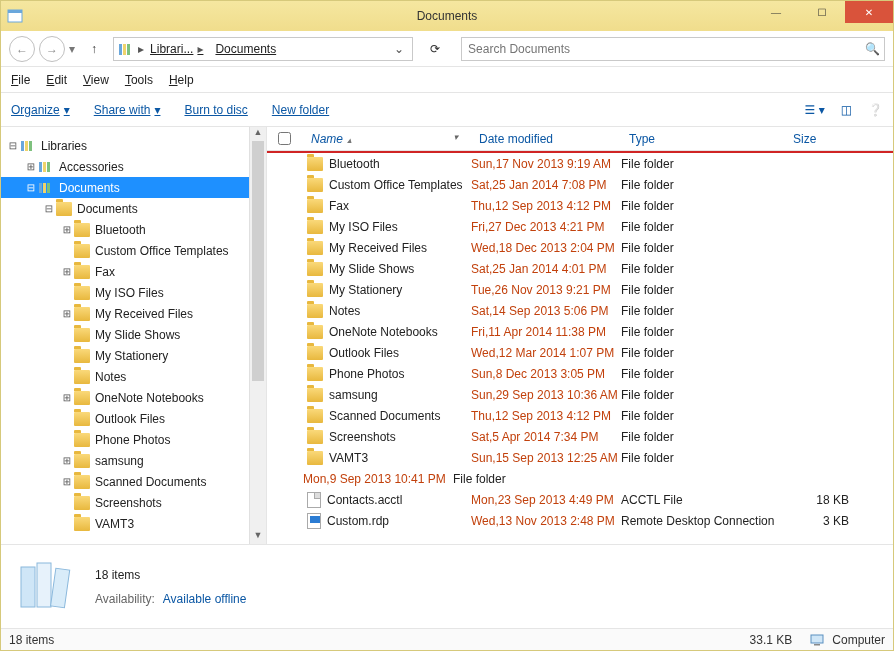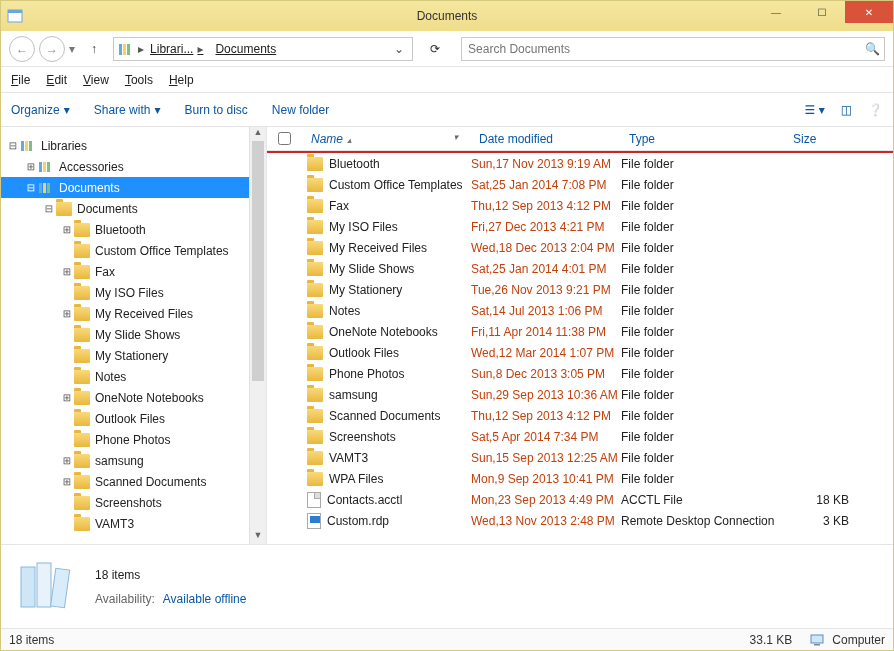--- a/index.html
+++ b/index.html
@@ -19,21 +19,21 @@
   .bc-chevron { color:#555; }
   .bc-dropdown { margin-left: auto; color:#555; padding:0 4px; }
   .refresh { width: 24px; height:24px; display:flex; align-items:center; justify-content:center; margin-left:6px; color:#333; }
   .search-box { flex: 1; height: 24px; border: 1px solid #c9c9c9; margin-left: 10px; position: relative; }
   .search-box input { width: 100%; height: 100%; border: none; padding: 0 24px 0 6px; font-size: 12px; color:#666; outline:none; }
   .search-box .search-icon { position: absolute; right: 4px; top: 50%; transform: translateY(-50%); color:#444; }
   .menubar { height: 26px; padding: 0 10px; display:flex; align-items:center; background:#fff; border-bottom:1px solid #e5e5e5; }
   .menubar .menu-item { margin-right: 16px; font-size:12px; color:#222; }
   .menubar .menu-item u { text-decoration: underline; }
   .toolbar { height: 34px; background:#fff; display:flex; align-items:center; padding: 0 10px; border-bottom:1px solid #e5e5e5; }
-  .toolbar .tb-btn { color:#0b57a4; margin-right: 24px; font-size:12px; display:flex; align-items:center; gap:4px; }
+  .toolbar .tb-btn { color:#0b57a4; margin-right: 24px; font-size:12px; display:flex; align-items:center; gap:4px;text-decoration:underline; }
   .toolbar .right-tools { margin-left:auto; display:flex; gap:16px; align-items:center; color:#0b57a4; }
   .body-split { display:flex; height: calc(651px - 30px - 36px - 26px - 34px - 84px - 22px - 2px); }
   .tree-pane { width: 266px; background:#fff; border-right: 1px solid #e5e5e5; overflow-y:auto; padding-top:8px; position:relative; }
   .list-pane { flex:1; background:#fff; display:flex; flex-direction:column; }
   .tree-row { height: 21px; display:flex; align-items:center; font-size:12px; color:#222; white-space:nowrap; }
   .tree-toggle { width:12px; text-align:center; color:#555; font-size:10px; }
   .tree-icon { width:18px; height:16px; display:flex; align-items:center; justify-content:center; }
   .tree-row.selected { background:#1e90ff; color:#fff; }
   .tree-row.selected .tree-toggle { color:#fff; }
   .tree-row .lbl { padding-left: 4px; }
@@ -381,21 +381,21 @@
           <div class="c-date">Tue,26 Nov 2013 9:21 PM</div>
           <div class="c-type">File folder</div>
           <div class="c-size"></div>
         </div>
         <div class="file-row">
           <div class="c-check"></div>
           <div class="c-name">
             <span class="folder-glyph"></span>
             <span>Notes</span>
           </div>
-          <div class="c-date">Sat,14 Jul 2013 1:06 PM</div>
+          <div class="c-date">Sat,14 Sep 2013 5:06 PM</div>
           <div class="c-type">File folder</div>
           <div class="c-size"></div>
         </div>
         <div class="file-row">
           <div class="c-check"></div>
           <div class="c-name">
             <span class="folder-glyph"></span>
             <span>OneNote Notebooks</span>
           </div>
           <div class="c-date">Fri,11 Apr 2014 11:38 PM</div>
@@ -457,24 +457,20 @@
           <div class="c-name">
             <span class="folder-glyph"></span>
             <span>VAMT3</span>
           </div>
           <div class="c-date">Sun,15 Sep 2013 12:25 AM</div>
           <div class="c-type">File folder</div>
           <div class="c-size"></div>
         </div>
         <div class="file-row">
           <div class="c-check"></div>
-          <div class="c-name">
-            <span class="folder-glyph"></span>
-            <span>WPA Files</span>
-          </div>
           <div class="c-date">Mon,9 Sep 2013 10:41 PM</div>
           <div class="c-type">File folder</div>
           <div class="c-size"></div>
         </div>
         <div class="file-row">
           <div class="c-check"></div>
           <div class="c-name">
             <span class="file-glyph"></span>
             <span>Contacts.acctl</span>
           </div>

